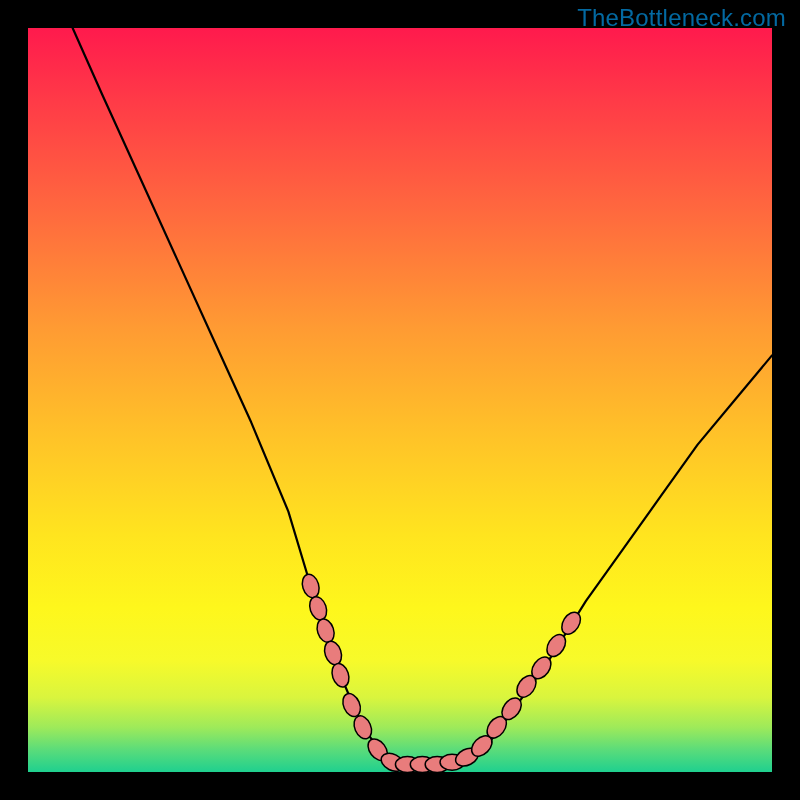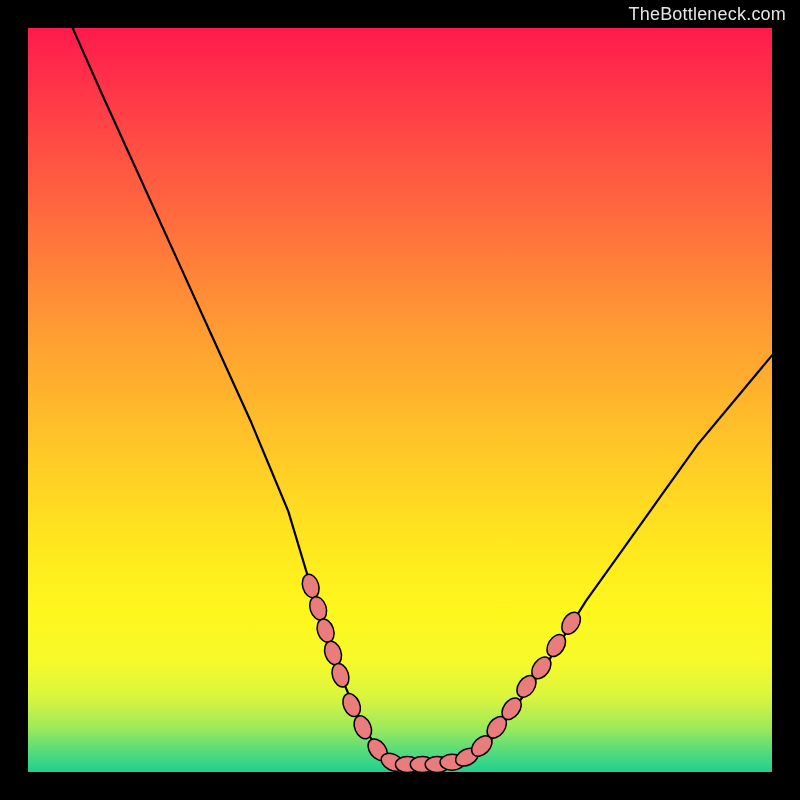--- a/index.html
+++ b/index.html
@@ -43,22 +43,22 @@
       #d9f53e 90%,
       #9eea5a 94%,
       #5bdc7a 97%,
       #1fd08f 100%
     );
   }
   .watermark {
     position: absolute;
     top: 4px;
     right: 14px;
-    color: #e5e5e5;
-    font-size: 18px;
+    color: #0369a1;
+    font-size: 24px;
     letter-spacing: 0.2px;
     font-weight: 400;
     user-select: none;
   }
   svg.curve {
     position: absolute;
     inset: 0;
   }
 </style>
 </head>

